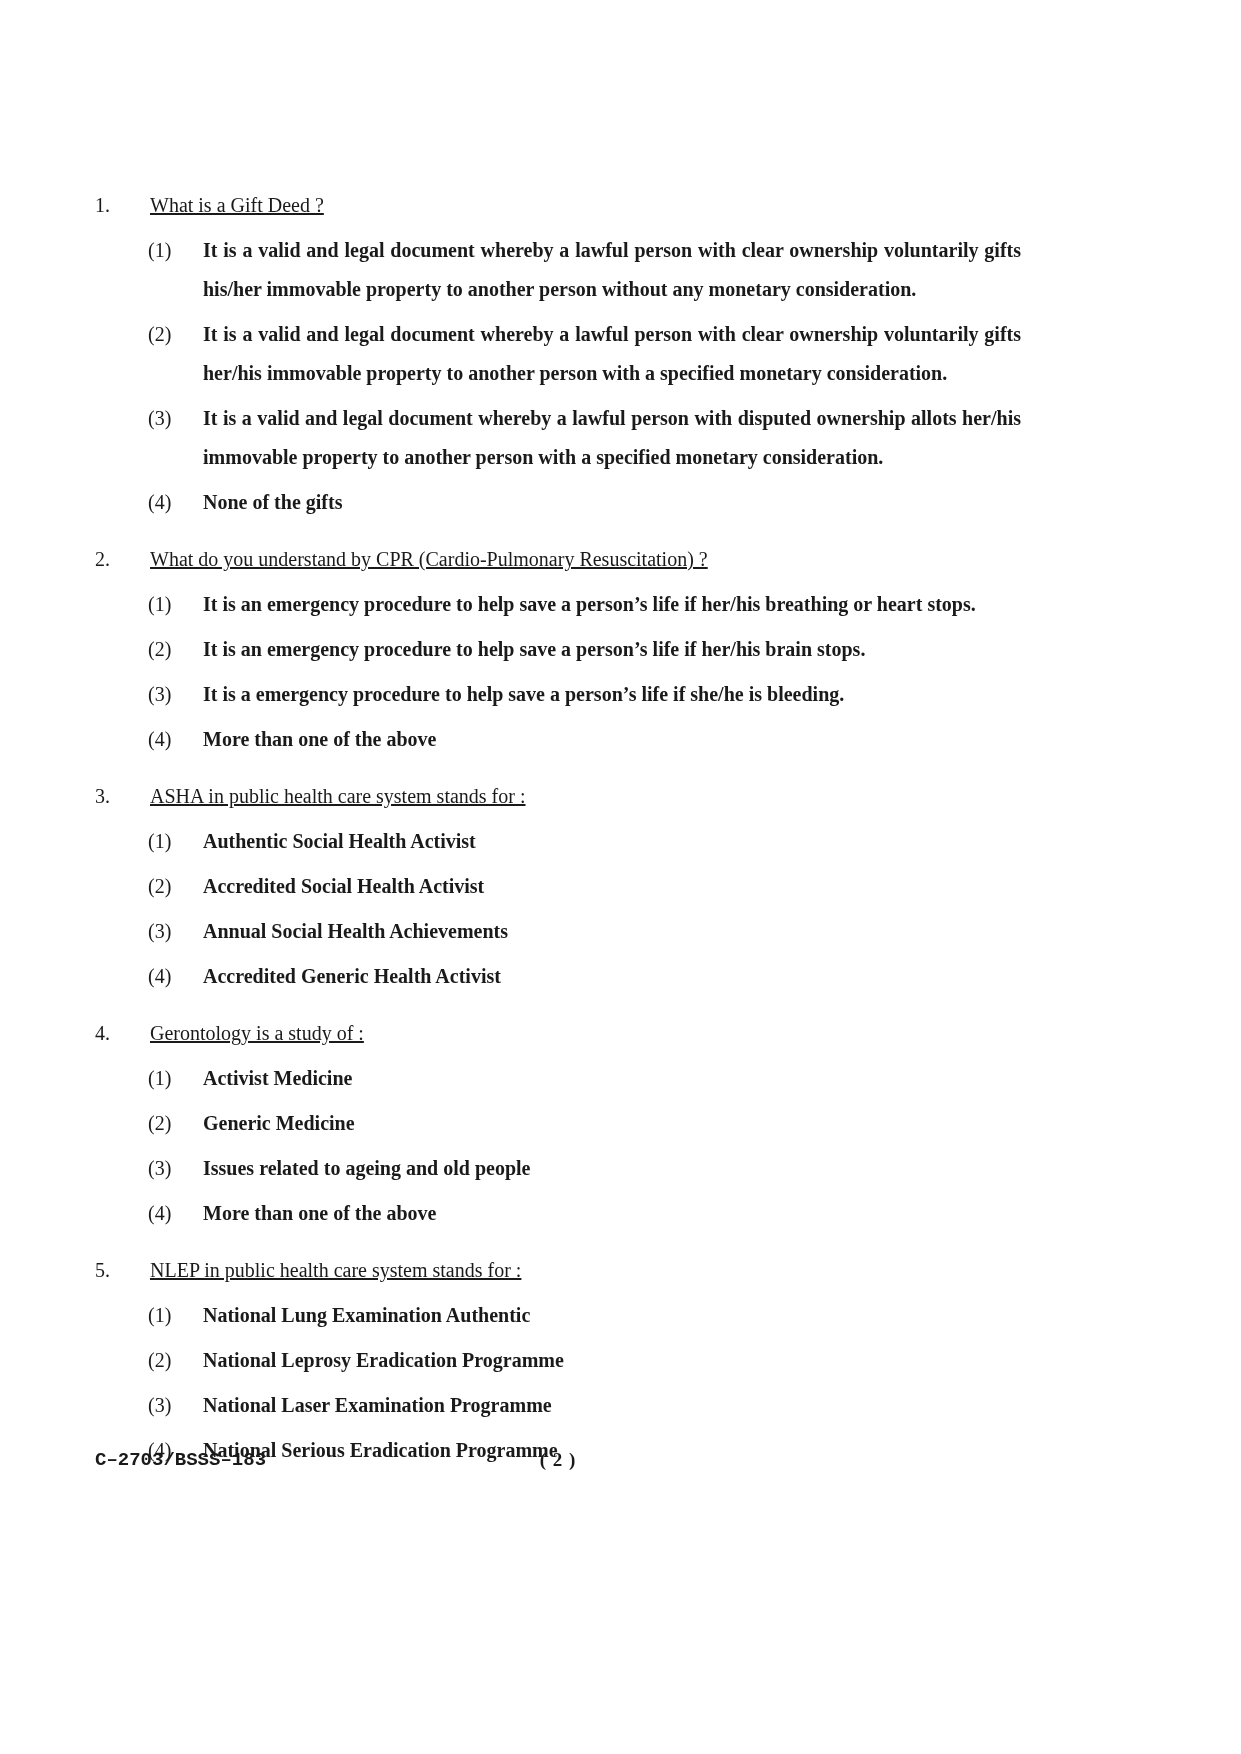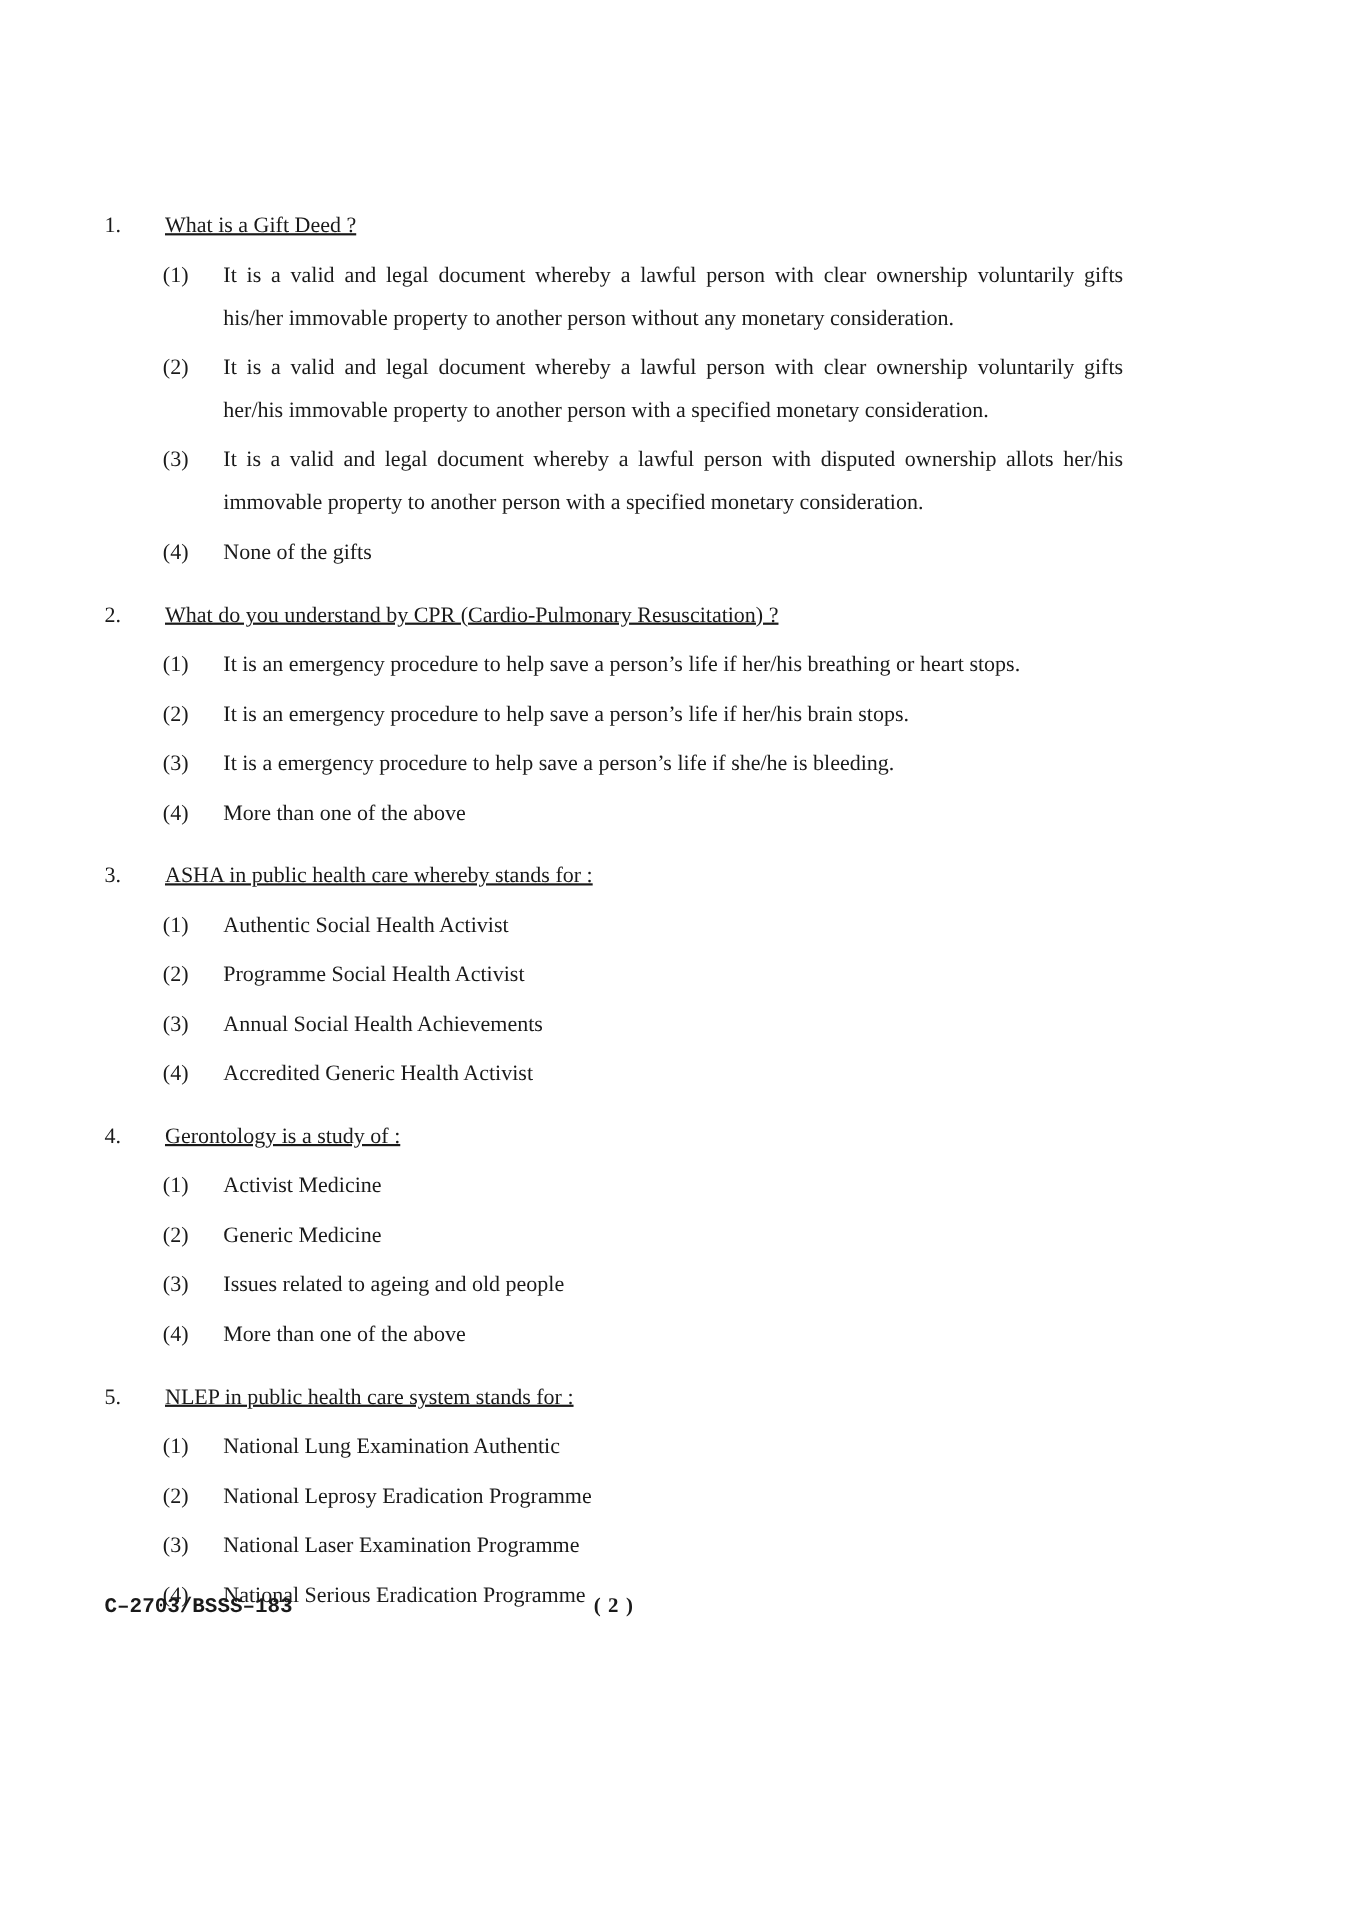--- a/index.html
+++ b/index.html
@@ -48,20 +48,21 @@
     margin-left: 53px;
     margin-top: 6px;
   }
   .o-num {
     width: 55px;
     flex: 0 0 55px;
   }
   .o-text {
     flex: 1;
     text-align: justify;
+    font-weight: bold;
   }
   .footer {
     position: absolute;
     top: 1448px;
     left: 95px;
     width: 926px;
     font-weight: bold;
     font-size: 19px;
     line-height: 24px;
   }
@@ -128,29 +129,29 @@
       </div>
       <div class="option">
         <span class="o-num">(4)</span>
         <span class="o-text">More than one of the above</span>
       </div>
     </section>
 
     <section class="question">
       <div class="q-head">
         <span class="q-num">3.</span>
-        <span class="q-text">ASHA in public health care whereby stands for :</span>
+        <span class="q-text">ASHA in public health care system stands for :</span>
       </div>
       <div class="option">
         <span class="o-num">(1)</span>
         <span class="o-text">Authentic Social Health Activist</span>
       </div>
       <div class="option">
         <span class="o-num">(2)</span>
-        <span class="o-text">Programme Social Health Activist</span>
+        <span class="o-text">Accredited Social Health Activist</span>
       </div>
       <div class="option">
         <span class="o-num">(3)</span>
         <span class="o-text">Annual Social Health Achievements</span>
       </div>
       <div class="option">
         <span class="o-num">(4)</span>
         <span class="o-text">Accredited Generic Health Activist</span>
       </div>
     </section>

